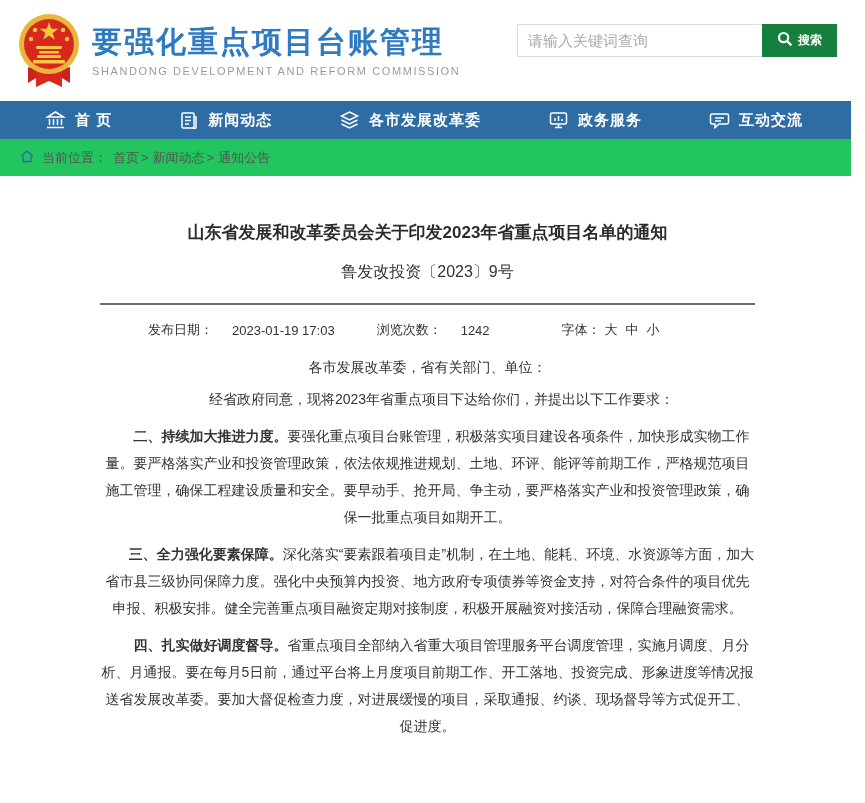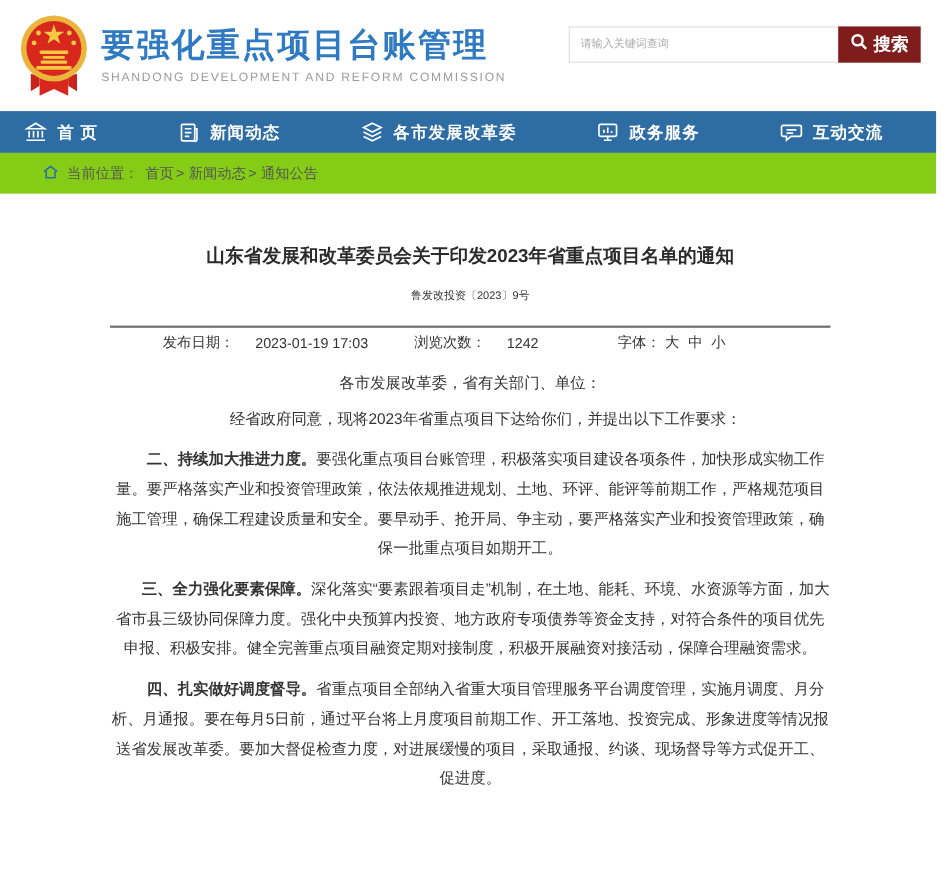--- a/index.html
+++ b/index.html
@@ -13,53 +13,53 @@
 
   
   .site-header { height:101px; display:flex; align-items:center; padding:0 14px 0 16px; background:#fff; }
   .emblem { width:66px; height:78px; flex:0 0 auto; margin-top:2px; }
   .title-block { margin-left:10px; }
   .site-title { font-size:30px; font-weight:bold; color:#2f7ac1; letter-spacing:2px; line-height:34px; }
   .site-subtitle { font-size:11px; color:#9b9b9b; letter-spacing:1.6px; margin-top:6px; }
   .search-box { margin-left:auto; display:flex; align-items:center; margin-top:-20px; }
   .search-input {
     width:245px; height:33px; border:1px solid #ddd; border-right:none;
-    padding:0 10px; font-size:10px; color:#333; outline:none;
+    padding:0 10px; font-size:15px; color:#333; outline:none;
     font-family:"Liberation Sans","DejaVu Sans",sans-serif;
   }
   .search-input::placeholder { color:#aaa; }
   .search-btn {
-    height:33px; width:75px; border:none; background:#7f1d1d; color:#fff;
-    font-size:16px; font-weight:bold; display:flex; align-items:center; justify-content:center;
+    height:33px; width:75px; border:none; background:#15803d; color:#fff;
+    font-size:12px; font-weight:bold; display:flex; align-items:center; justify-content:center;
     gap:5px; cursor:pointer; font-family:inherit;
   }
 
   
   .main-nav { height:38px; background:#2e6da4; display:flex; align-items:center;
-    justify-content:space-between; padding:0 48px 0 22px; }
+    justify-content:space-between; padding:0 48px 0 45px; }
   .nav-item { display:flex; align-items:center; gap:9px; color:#fff; font-size:15px;
     font-weight:bold; cursor:pointer; letter-spacing:1px; }
   .nav-item svg { display:block; }
 
   
-  .breadcrumb { height:37px; background:#84cc16; display:flex; align-items:center;
-    padding-left:39px; font-size:13px; color:#555;text-align:center; }
+  .breadcrumb { height:37px; background:#22c55e; display:flex; align-items:center;
+    padding-left:20px; font-size:13px; color:#555;text-align:center; }
   .breadcrumb .crumb { color:#555; cursor:pointer; }
   .breadcrumb .sep { margin:0 4px 0 2px; color:#555; }
   .breadcrumb .bc-label { margin:0 6px; }
   .home-ico { margin-right:2px; display:inline-block; }
 
   
   .doc { padding:20px 96px 8px 100px; }
   .doc-title { font-size:17px; font-weight:bold; text-align:center; color:#2b2b2b;
     margin:25px 0 0; line-height:24px; }
-  .doc-number { font-size:10px; text-align:center; color:#333; margin:17px 0 20px; }
+  .doc-number { font-size:16px; text-align:center; color:#333; margin:17px 0 20px; }
   .doc-divider { border:none; border-top:2px solid #6e6e6e; height:0; margin:0; }
   .doc-meta { display:flex; align-items:center; font-size:13px; color:#333;
-    padding:4px 0 10px 48px; }
+    padding:16px 0 10px 48px; }
   .doc-meta .m-val { margin-left:19px; }
   .meta-gap1 { width:42px; } .meta-gap2 { width:72px; }
   .font-opts { display:flex; gap:8px; margin-left:4px; }
   .font-opt { cursor:pointer; }
 
   .doc-body { font-size:14px; line-height:27px; color:#333; }
   .doc-body p { margin:5px 0;text-align:center; }
   .p-indent { text-indent:2em; }
   .p-num { text-indent:2em; margin:10px 0 !important; }
   .p-num b { font-weight:bold; }

